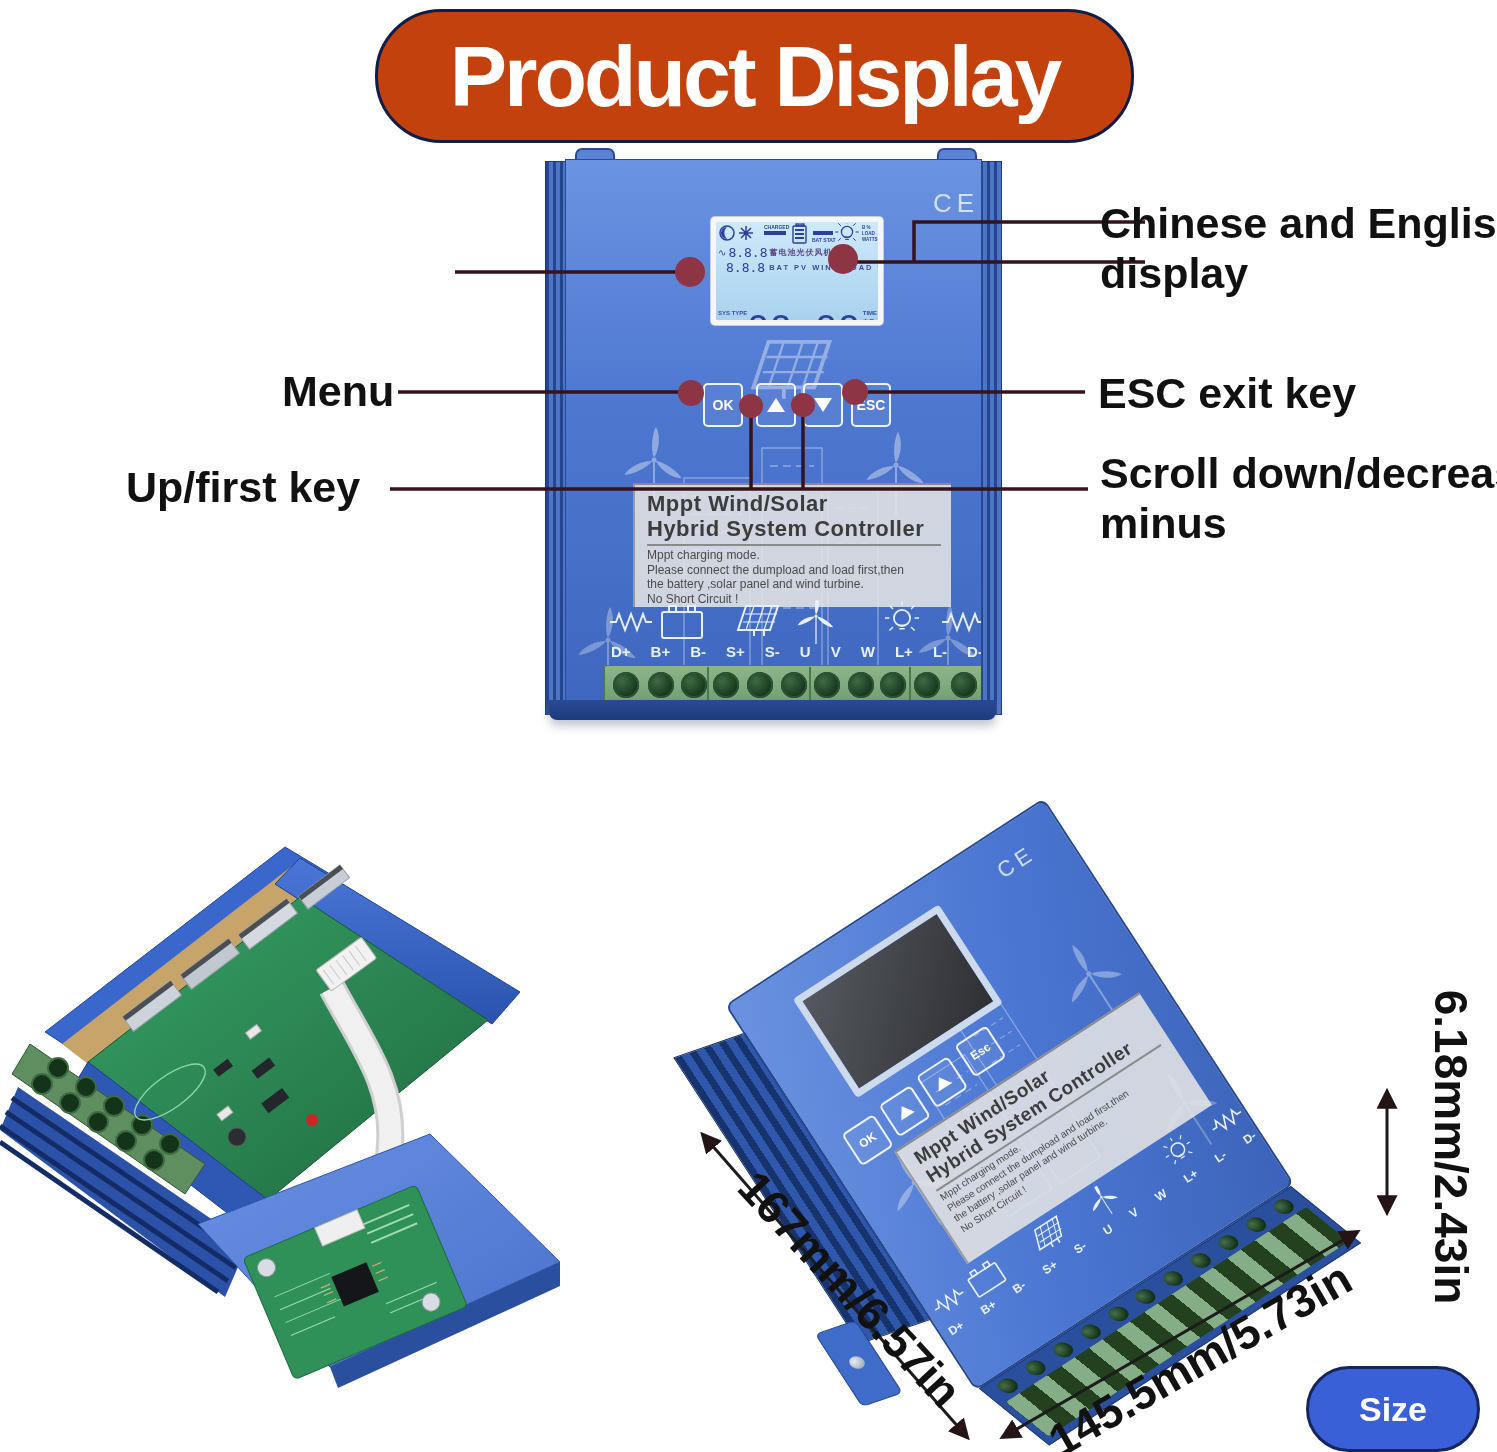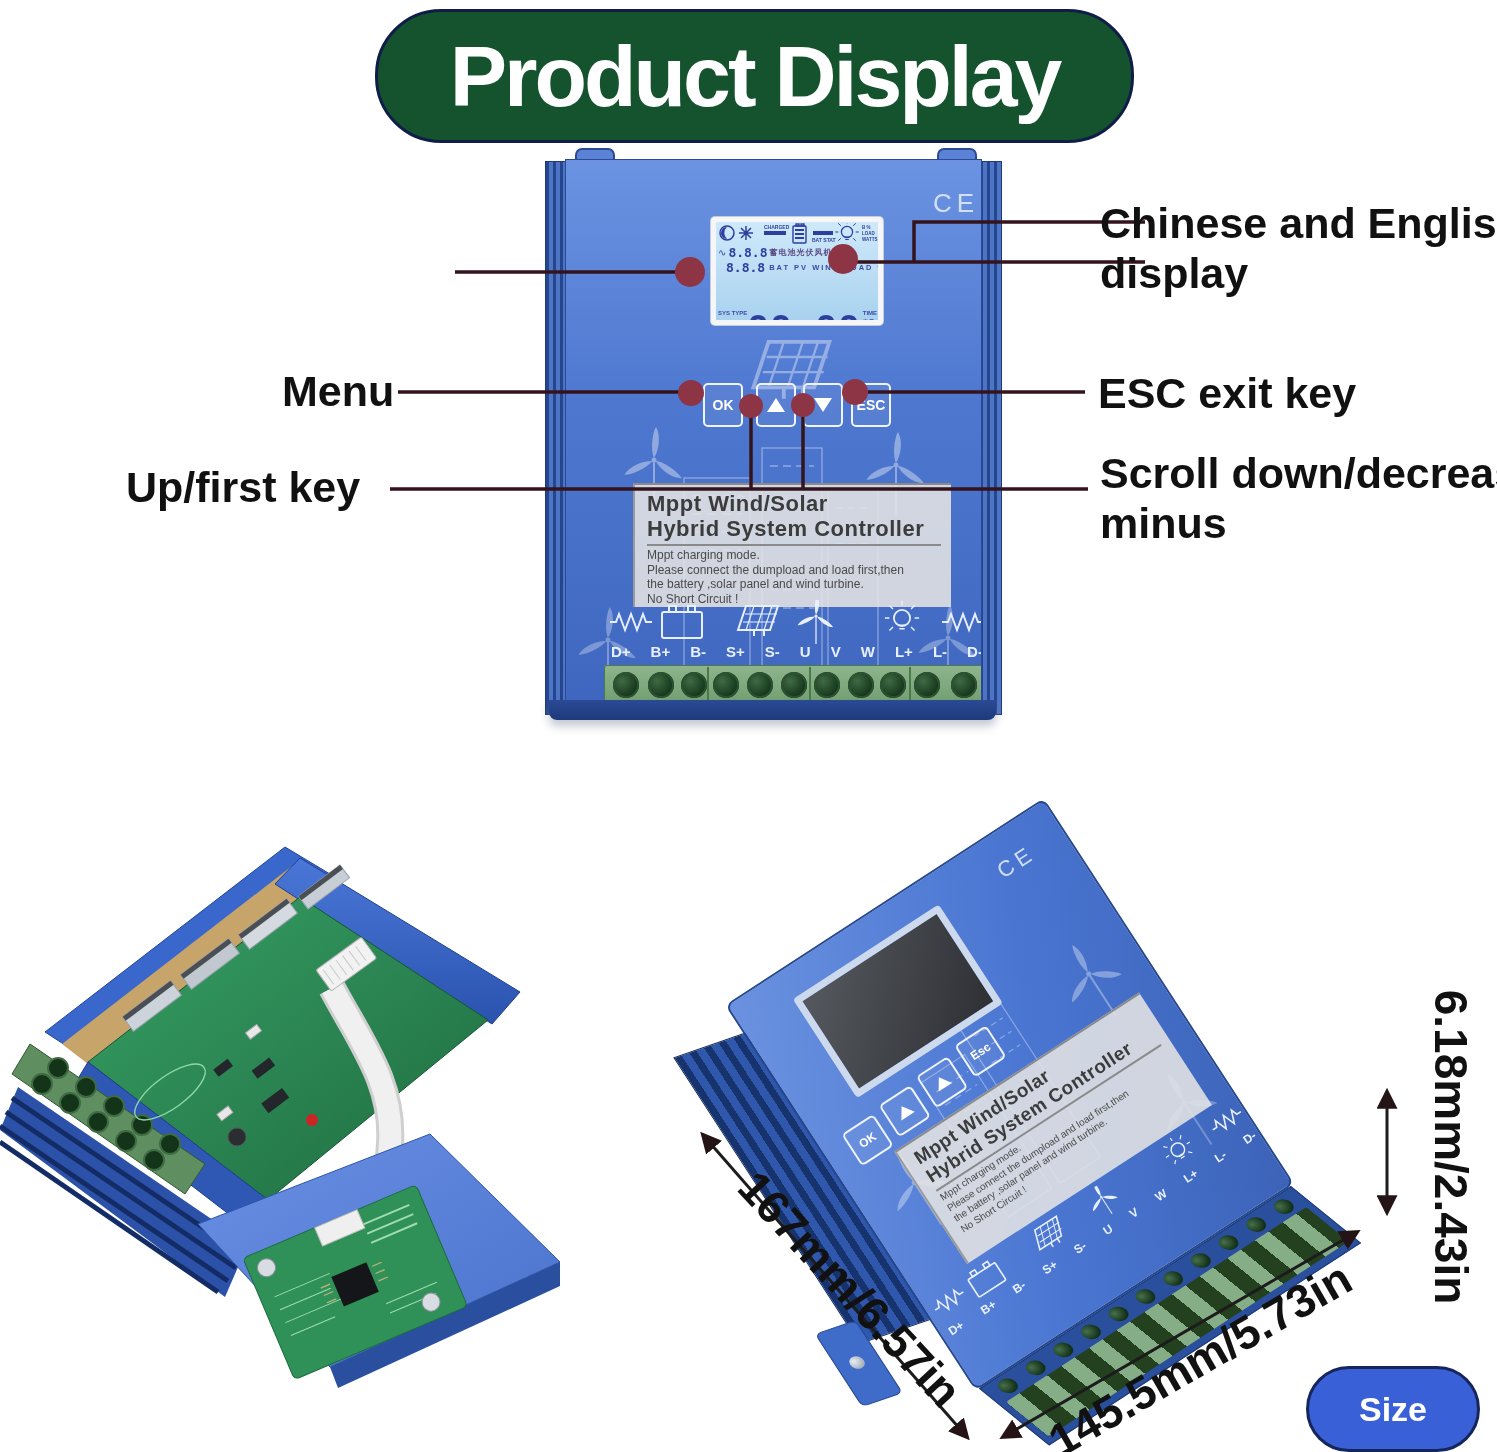--- a/index.html
+++ b/index.html
@@ -1,21 +1,21 @@
 <!DOCTYPE html>
 <html><head>
 <meta charset="utf-8">
 <style>
   html,body{margin:0;padding:0;background:#fff;}
   #canvas{position:relative;width:1497px;height:1452px;background:#fff;overflow:hidden;
           font-family:"Liberation Sans",sans-serif;}
 
   
   .title-pill{position:absolute;left:375px;top:9px;width:753px;height:128px;
-    background:#14532d;border:3px solid #101e47;border-radius:66px;
+    background:#c2410c;border:3px solid #101e47;border-radius:66px;
     display:flex;align-items:center;justify-content:center;
     color:#fff;font-size:86px;font-weight:bold;letter-spacing:-3px;}
 
   
   .callout{position:absolute;color:#111;font-size:43px;font-weight:600;line-height:50px;white-space:nowrap;}
 
   
   .dev{position:absolute;left:545px;top:155px;width:455px;height:567px;}
   .dev-tab{position:absolute;top:-7px;width:36px;height:14px;border-radius:7px;
            background:#5b82d4;border:2px solid #2a4a94;}
@@ -34,21 +34,21 @@
   .wm{position:absolute;left:0;top:0;opacity:.38;color:#fff;}
 
   
   .lcd{position:absolute;left:145px;top:57px;width:172px;height:108px;background:#f4f6f8;
        border-radius:4px;padding:5px;box-sizing:border-box;box-shadow:0 0 0 1px #c4cdd8;}
   .lcd-in{width:100%;height:100%;background:linear-gradient(180deg,#cfe9fa,#a9d2ef);
           position:relative;overflow:hidden;color:#2c3c9c;}
   .lcd-icons{position:absolute;left:0;top:1px;}
   .lcd-r2{position:absolute;left:2px;top:23px;display:flex;align-items:center;gap:2px;}
   .lcd-r3{position:absolute;left:10px;top:38px;display:flex;align-items:center;gap:4px;}
-  .seg{font-family:"DejaVu Sans Mono",monospace;font-weight:bold;color:#2c3e9e;}
+  .seg{font-family:"DejaVu Sans Mono",monospace;font-weight:normal;color:#2c3e9e;}
   .seg.s{font-size:13px;letter-spacing:0;}
   .tilde{font-size:10px;color:#2c3e9e;}
   .cn{font-size:8px;font-weight:bold;color:#5c4b86;letter-spacing:1px;white-space:nowrap;}
   .en{font-size:7.5px;font-weight:bold;color:#3a4aa0;letter-spacing:2px;white-space:nowrap;}
   .lcd-main{position:absolute;left:0;top:50px;width:100%;display:flex;align-items:flex-start;margin-top:37px;}
   .lcd-col{display:flex;flex-direction:column;gap:1px;font-size:6px;line-height:8px;
            color:#3a4aa5;font-weight:bold;white-space:nowrap;}
   .lcd-col.l{width:34px;padding-left:2px;}
   .lcd-col.r{width:40px;padding-left:2px;}
   .seg.big{font-size:36px;line-height:40px;letter-spacing:1px;flex:1;text-align:center;}

